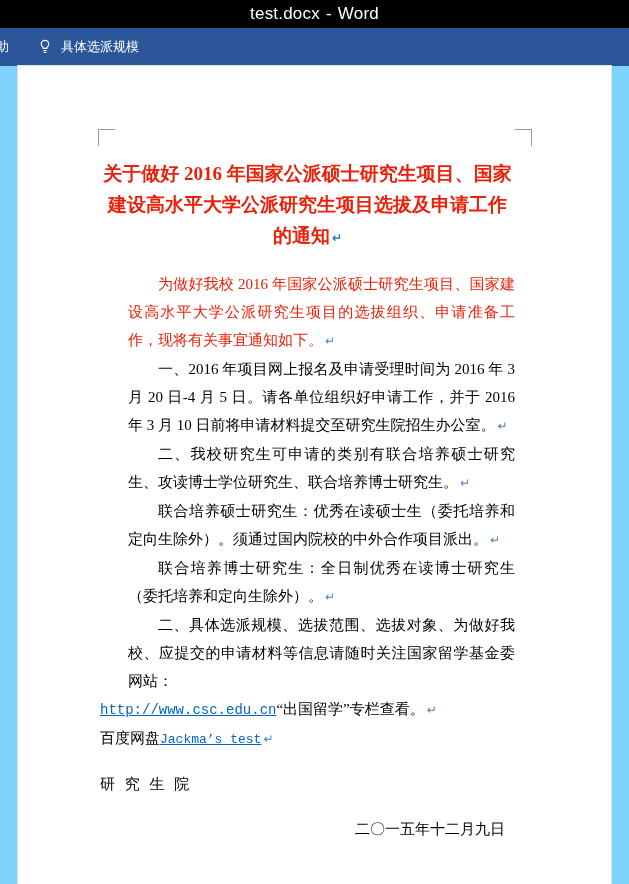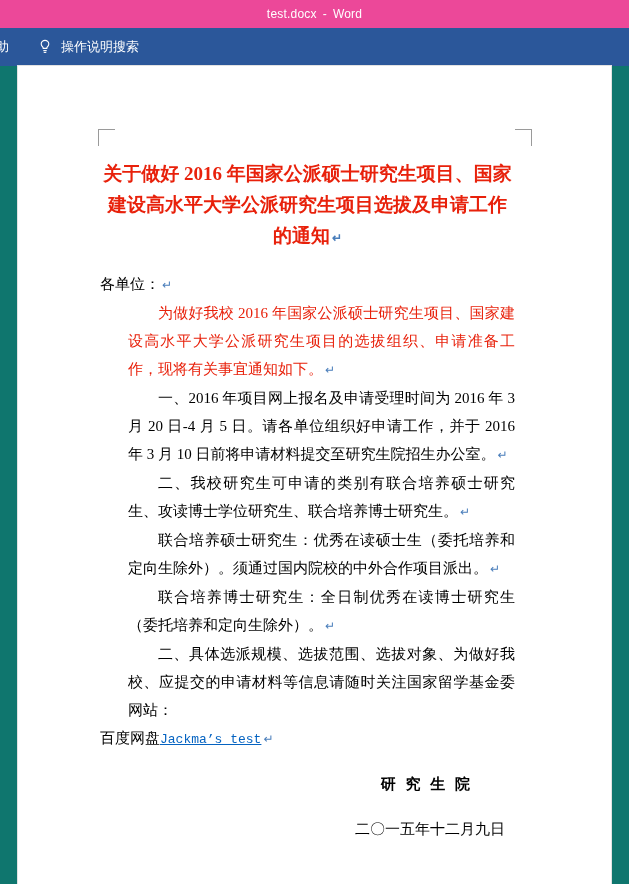--- a/index.html
+++ b/index.html
@@ -11,27 +11,27 @@
     height: 884px;
     background: #ffffff;
     font-family: "Liberation Serif", serif;
     overflow: hidden;
     position: relative;
   }
 
   
   .titlebar {
     height: 28px;
-    background: #ec4899;
+    background: #000000;
     color: #ffffff;
     display: flex;
     align-items: center;
     justify-content: center;
     font-family: "Liberation Sans", sans-serif;
-    font-size: 12px;
+    font-size: 17px;
     letter-spacing: 0.2px;
   }
   .titlebar .sep {
     margin: 0 6px;
   }
 
   
   .ribbon {
     height: 38px;
     background: #2b579a;
@@ -65,21 +65,21 @@
     position: relative;
   }
 
   
   .page-area {
     position: absolute;
     top: 66px;
     left: 0;
     right: 0;
     bottom: 0;
-    background: #0f766e;
+    background: #7dd3fc;
   }
   .page {
     position: absolute;
     left: 18px;
     top: 0;
     width: 593px;
     height: 818px;
     background: #ffffff;
     box-shadow: 0 0 0 1px #e2e2e2;
     overflow: hidden;
@@ -136,24 +136,23 @@
   }
   .link2 {
     color: #0563c1;
     text-decoration: underline;
     font-family: "Liberation Mono", monospace;
     font-size: 13px;
   }
   .sign {
     font-size: 15px;
     line-height: 30px;
-    text-align: right;
+    text-align: left;
     padding-right: 42px;
     letter-spacing: 3px;
-    font-weight: bold;
   }
   .sign2 {
     font-size: 15px;
     line-height: 30px;
     text-align: right;
     padding-right: 10px;
   }
 </style>
 </head>
 <body>
@@ -167,38 +166,35 @@
 <div class="ribbon">
   <div class="ribbon-item first">助</div>
   <div class="tellme">
     <span class="bulb">
       <svg width="16" height="16" viewBox="0 0 16 16">
         <path d="M8 1.4c-2.1 0-3.8 1.6-3.8 3.6 0 1.3.7 2.3 1.5 3 .3.3.5.7.5 1.1v.3h3.6v-.3c0-.4.2-.8.5-1.1.8-.7 1.5-1.7 1.5-3C11.8 3 10.1 1.4 8 1.4z" fill="none" stroke="#ffffff" stroke-width="1.1"></path>
         <line x1="6.3" y1="11.6" x2="9.7" y2="11.6" stroke="#ffffff" stroke-width="1.1"></line>
         <line x1="6.7" y1="13.4" x2="9.3" y2="13.4" stroke="#ffffff" stroke-width="1.1"></line>
       </svg>
     </span>
-    <span>操作说明搜索</span>
+    <span>具体选派规模</span>
   </div>
 </div>
 
 <div class="page-area">
   <div class="page">
     <div class="crop tl"></div>
     <div class="crop tr"></div>
 
     <div class="doc-body">
 
       <div class="doc-title">
         <span>关于做好 2016 年国家公派硕士研究生项目、国家建设高水平大学公派研究生项目选拔及申请工作的通知</span><span class="pilcrow">↵</span>
       </div>
 
-      <p class="para">
-        <span>各单位：</span><span class="pilcrow">↵</span>
-      </p>
 
       <p class="para indent2 red">
         <span>为做好我校 2016 年国家公派硕士研究生项目、国家建设高水平大学公派研究生项目的选拔组织、申请准备工作，现将有关事宜通知如下。</span><span class="pilcrow">↵</span>
       </p>
 
       <p class="para indent2">
         <span>一、2016 年项目网上报名及申请受理时间为 2016 年 3 月 20 日-4 月 5 日。请各单位组织好申请工作，并于 2016 年 3 月 10 日前将申请材料提交至研究生院招生办公室。</span><span class="pilcrow">↵</span>
       </p>
 
       <p class="para indent2">
@@ -211,20 +207,23 @@
 
 
       <p class="para indent2">
         <span>联合培养博士研究生：全日制优秀在读博士研究生（委托培养和定向生除外）。</span><span class="pilcrow">↵</span>
       </p>
 
       <p class="para indent2">
         <span>二、具体选派规模、选拔范围、选拔对象、为做好我校、应提交的申请材料等信息请随时关注国家留学基金委网站：</span>
       </p>
 
+      <p class="para">
+        <a class="link" href="#">http://www.csc.edu.cn</a><span>“出国留学”专栏查看。</span><span class="pilcrow">↵</span>
+      </p>
 
       <p class="para">
         <span>百度网盘</span><a class="link2" href="#">Jackma’s test</a><span class="pilcrow">↵</span>
       </p>
 
       <p class="sign">研 究 生 院</p>
       <p class="sign2">二〇一五年十二月九日</p>
     </div>
   </div>
 </div>

